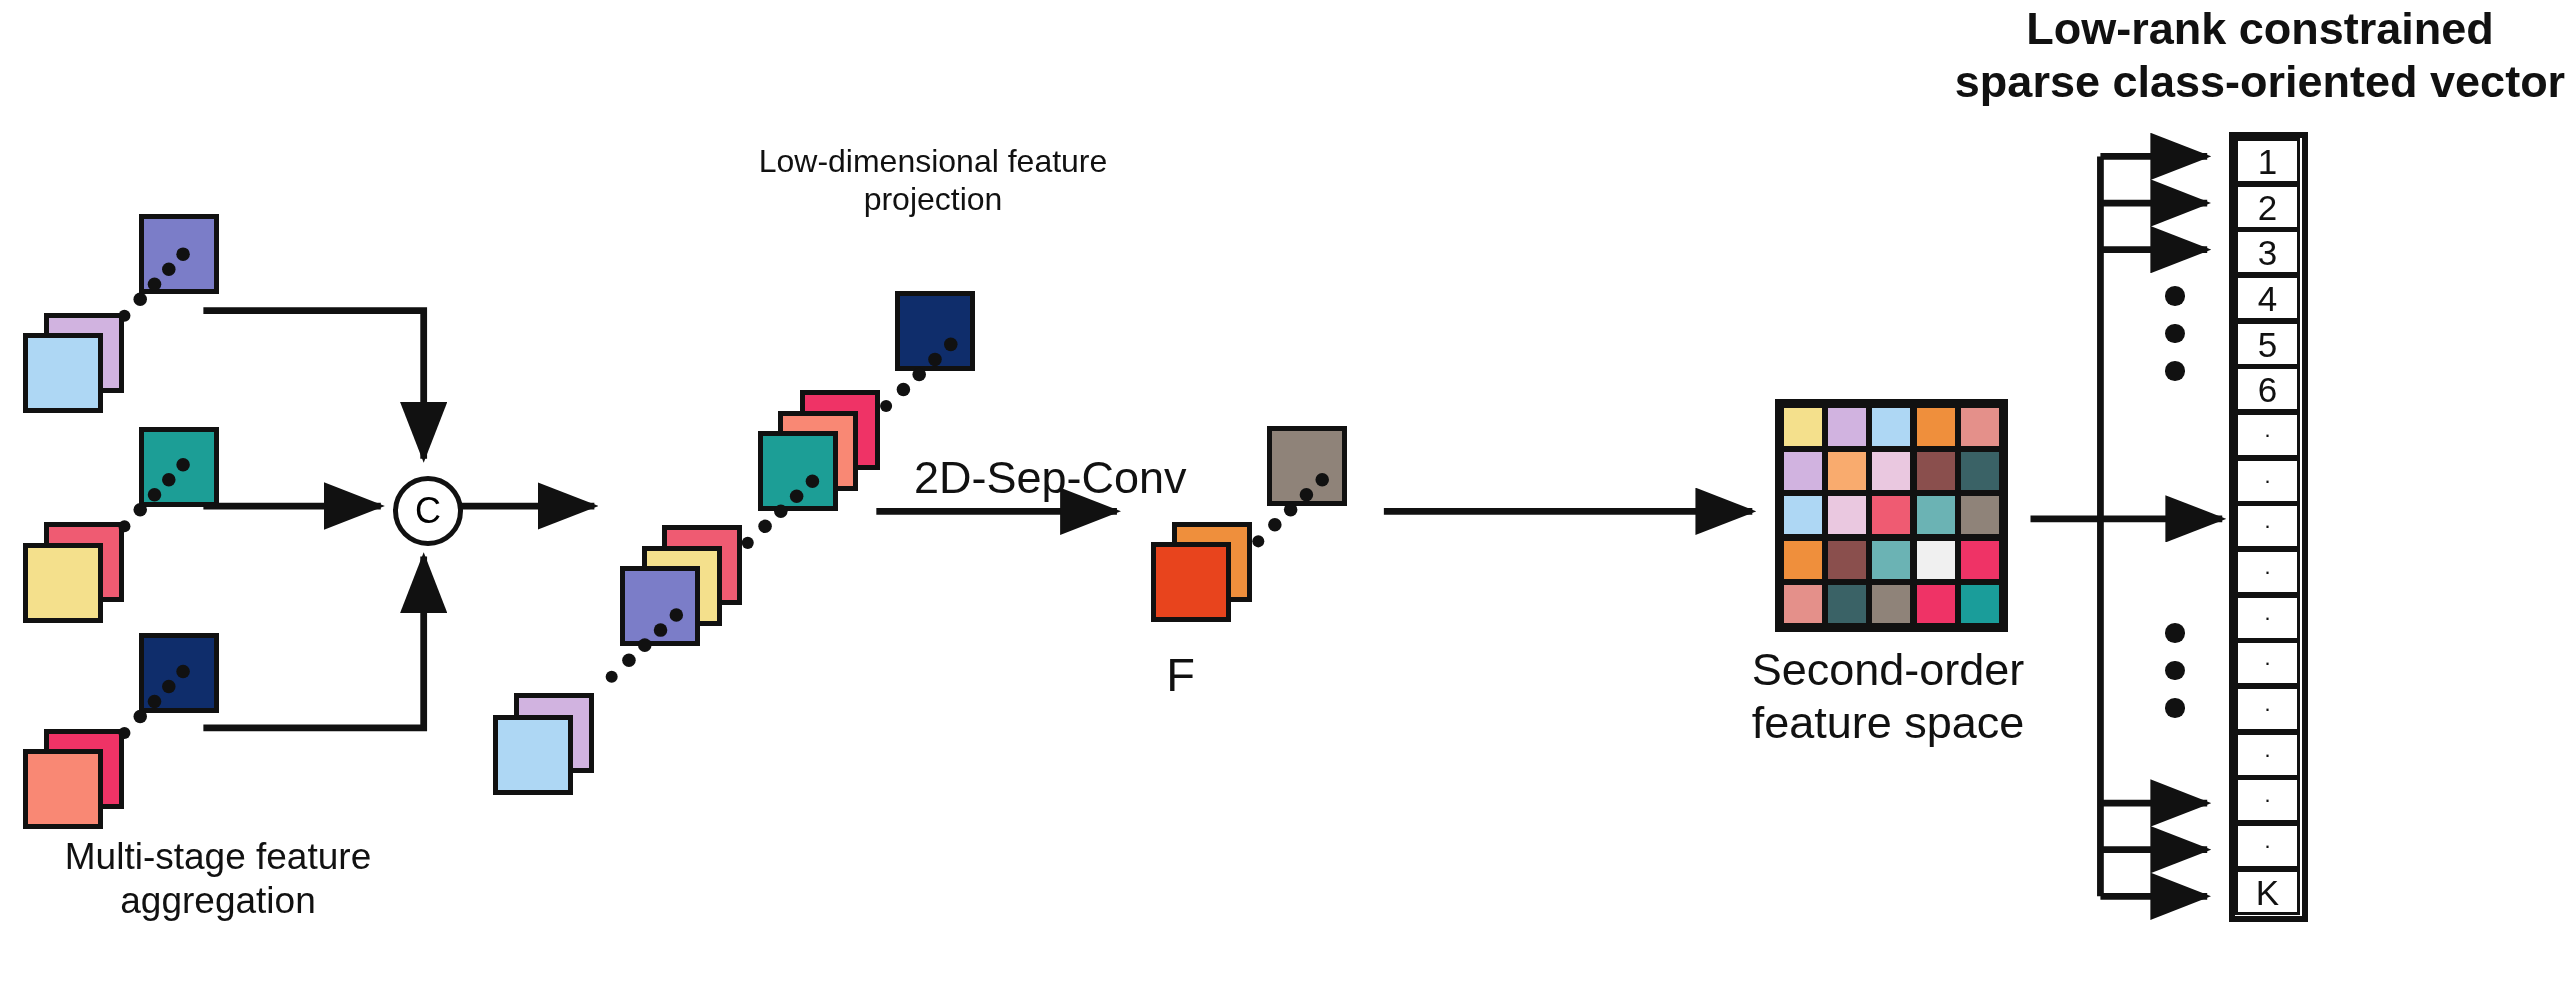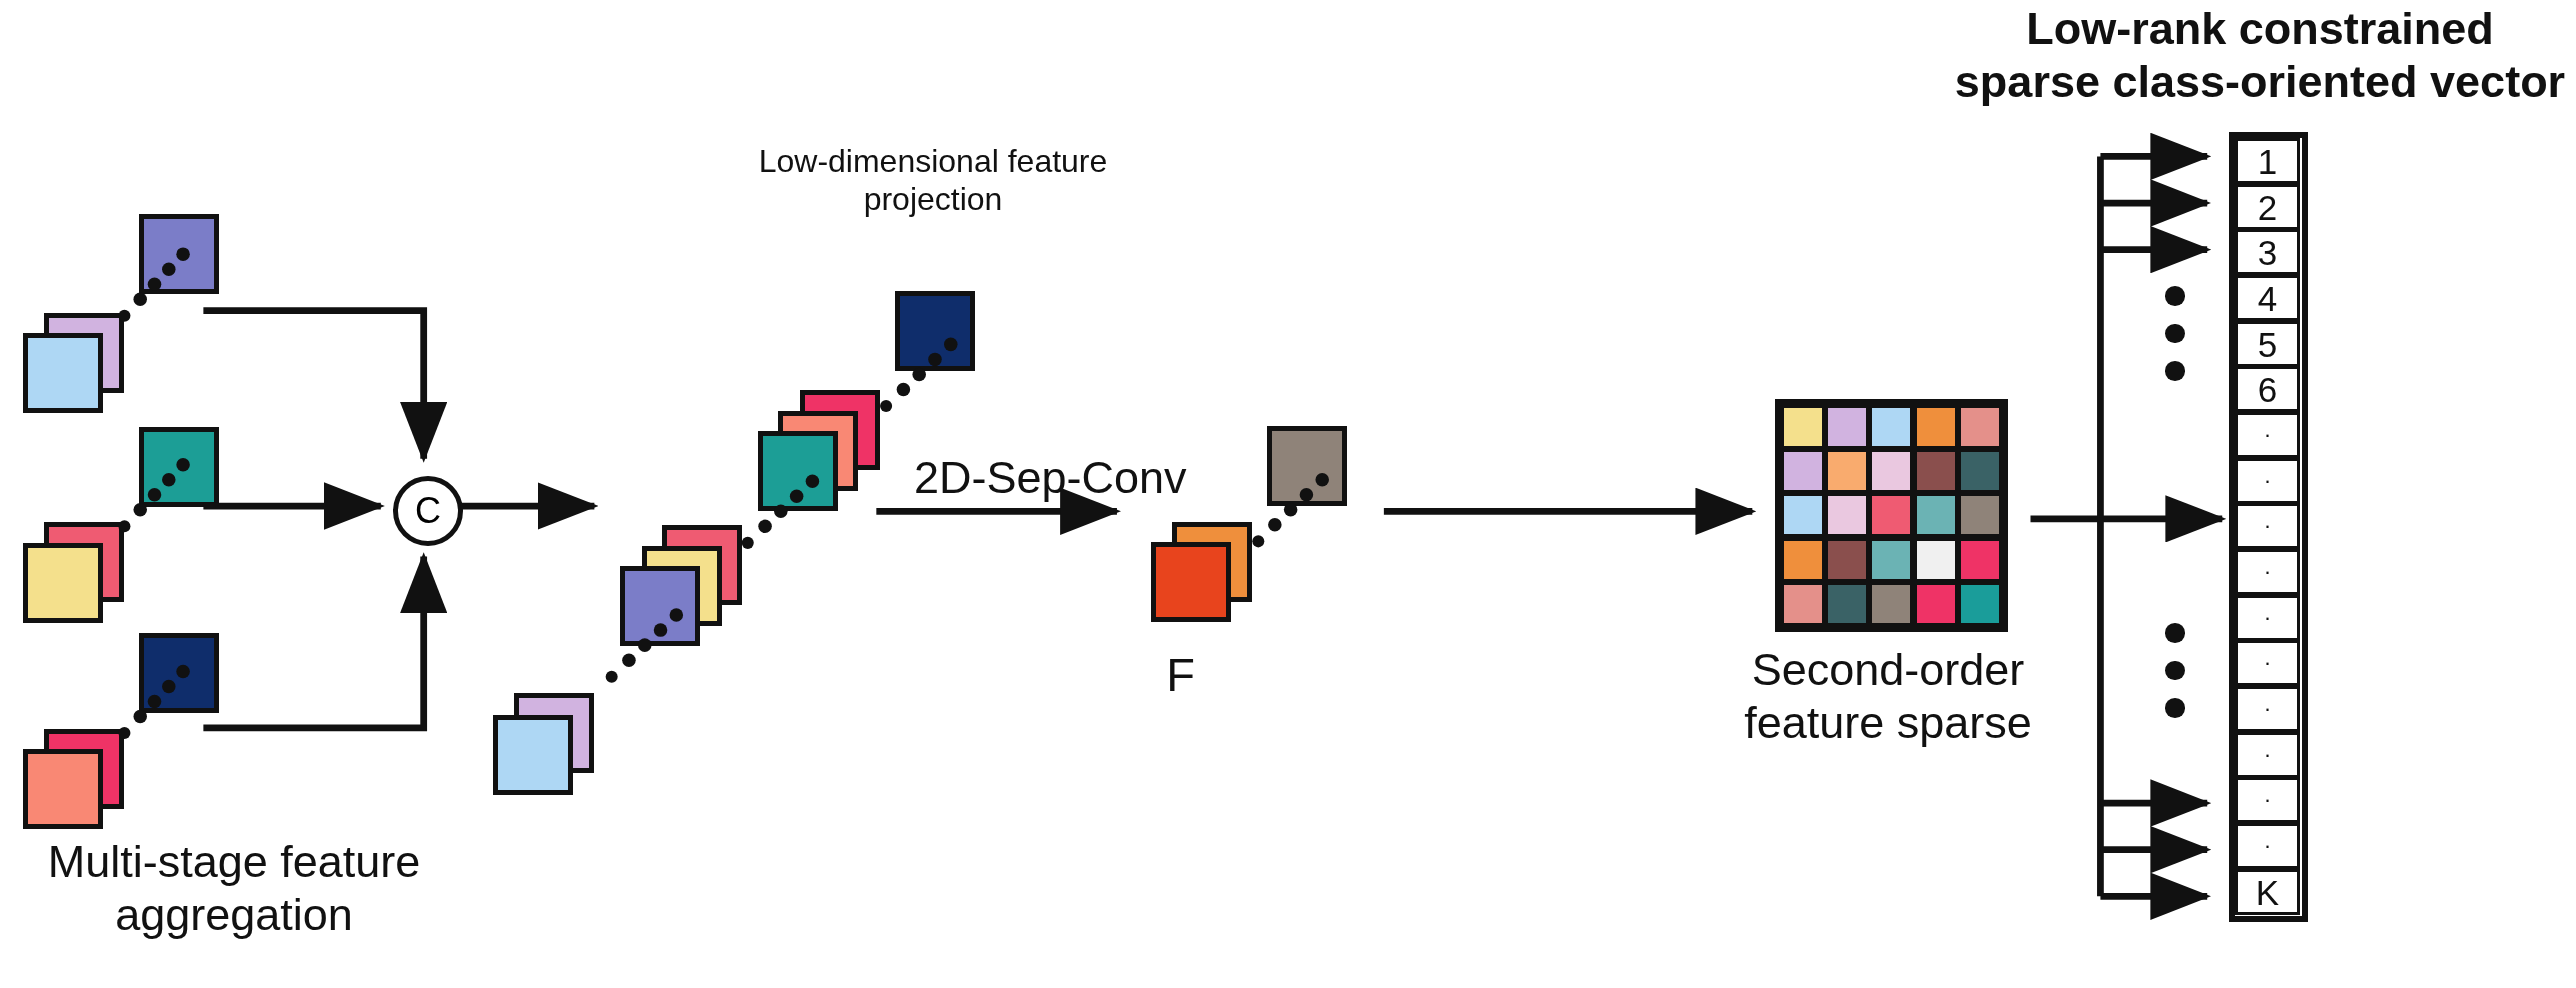--- a/index.html
+++ b/index.html
@@ -21,33 +21,33 @@
   .bigdots i{display:block;width:19.6px;height:19.6px;border-radius:50%;background:#111;margin-bottom:18px;}
   .ccircle{position:absolute;border:5.3px solid #111;border-radius:50%;background:#fff;
            display:flex;align-items:center;justify-content:center;font-size:36px;}
   .vecframe{position:absolute;border:6.8px solid #111;box-sizing:border-box;background:#fff;}
 </style>
 </head>
 <body>
 
 <div id="stage">
 
-  <div class="lbl" style="left:16px;top:835px;width:436px;font-size:45px;">Multi-stage feature
+  <div class="lbl" style="left:0px;top:835px;width:436px;font-size:37px;">Multi-stage feature
 aggregation</div>
 
   <div class="lbl" style="left:632px;top:143px;width:602px;font-size:32px;">Low-dimensional feature
 projection</div>
 
   <div class="lbl" style="left:872px;top:451px;width:316px;font-size:45px;text-align:left;margin-left:42px;">2D-Sep-Conv</div>
 
 
   <div class="lbl" style="left:1128px;top:647px;width:105px;font-size:47px;">F</div>
 
   <div class="lbl" style="left:1655px;top:643px;width:466px;font-size:45px;">Second-order
-feature sparse</div>
+feature space</div>
 
   <div class="lbl" style="left:1944px;top:1.5px;width:632px;font-size:45px;font-weight:bold;">Low-rank constrained
 sparse class-oriented vector</div>
 
   <div class="sq" style="left:139px;top:214px;width:80px;height:80px;background:#7b7dc8;"></div>
   <div class="sq" style="left:44px;top:313px;width:80px;height:80px;background:#d1b3e0;"></div>
   <div class="sq" style="left:23px;top:333px;width:80px;height:80px;background:#aed7f4;"></div>
 
   <div class="sq" style="left:139px;top:427px;width:80px;height:80px;background:#1c9e96;"></div>
   <div class="sq" style="left:44px;top:522px;width:80px;height:80px;background:#ef5b72;"></div>

